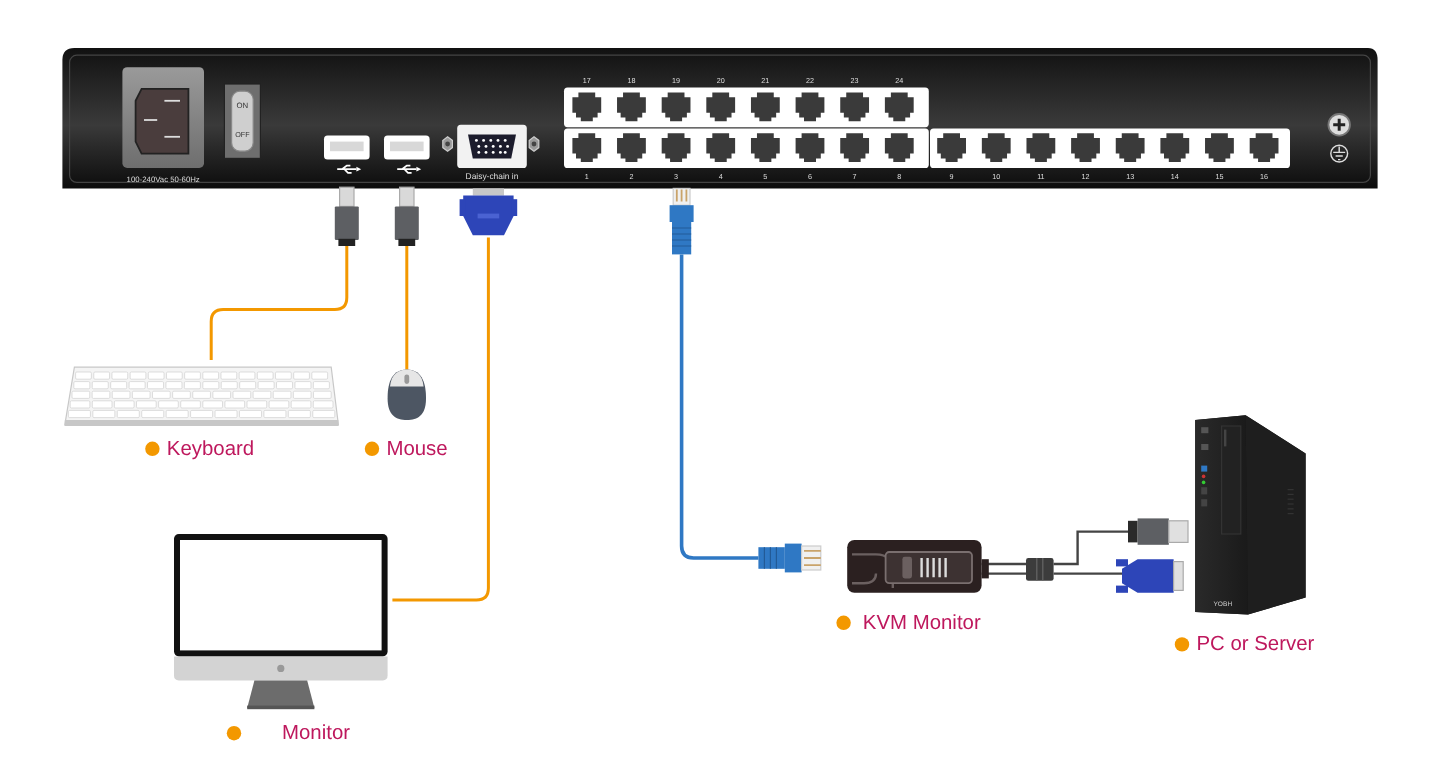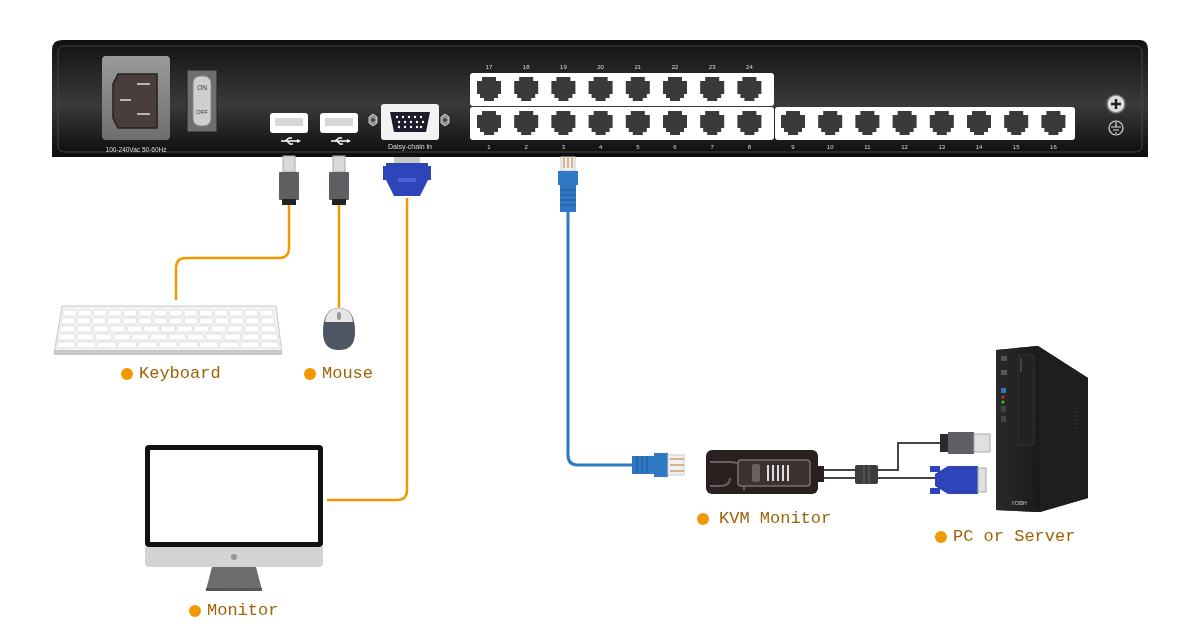--- a/index.html
+++ b/index.html
@@ -1,19 +1,19 @@
 <!DOCTYPE html>
 <html><head>
 <meta charset="utf-8">
 <style>
   html, body { margin:0; padding:0; background:#ffffff; }
   body { width:1200px; height:632px; position:relative; overflow:hidden; font-family:"Liberation Sans", sans-serif; }
   .abs { position:absolute; }
   svg text { font-family:"Liberation Sans", sans-serif; }
-  .label { position:absolute; font-family:Liberation Mono, monospace; font-size:17px; color:#a16207; display:flex; align-items:center; white-space:nowrap; }
+  .label { position:absolute; font-family:Liberation Sans, sans-serif; font-size:17px; color:#be185d; display:flex; align-items:center; white-space:nowrap; }
   .dot { width:12px; height:12px; border-radius:50%; margin-right:6px; display:inline-block; }
 </style>
 </head>
 <body>
 
 <svg class="abs" style="left:0;top:0" width="1200" height="632" viewBox="0 0 1200 632">
   <defs>
     <linearGradient id="chassisGrad" x1="0" y1="0" x2="0" y2="1">
       <stop offset="0" stop-color="#111"></stop>
       <stop offset="0.55" stop-color="#3a3a3a"></stop>
@@ -366,24 +366,24 @@
 </svg>
 
 <div class="label" style="left:121px;top:364px;">
   <span class="dot" style="background:#f39800"></span>
   <span>Keyboard</span>
 </div>
 <div class="label" style="left:304px;top:364px;">
   <span class="dot" style="background:#f39800"></span>
   <span>Mouse</span>
 </div>
-<div class="label" style="left:189px;top:601px;">
+<div class="label" style="left:189px;top:601px;gap:28px;">
   <span class="dot" style="background:#f39800"></span>
   <span>Monitor</span>
 </div>
 <div class="label" style="left:697px;top:509px;">
   <span class="dot" style="background:#f39800;margin-right:10px"></span>
   <span>KVM Monitor</span>
 </div>
-<div class="label" style="left:935px;top:527px;align-items:center;">
+<div class="label" style="left:979px;top:527px;align-items:center;">
   <span class="dot" style="background:#f39800"></span>
   <span>PC or Server</span>
 </div>
 
 </body></html>

